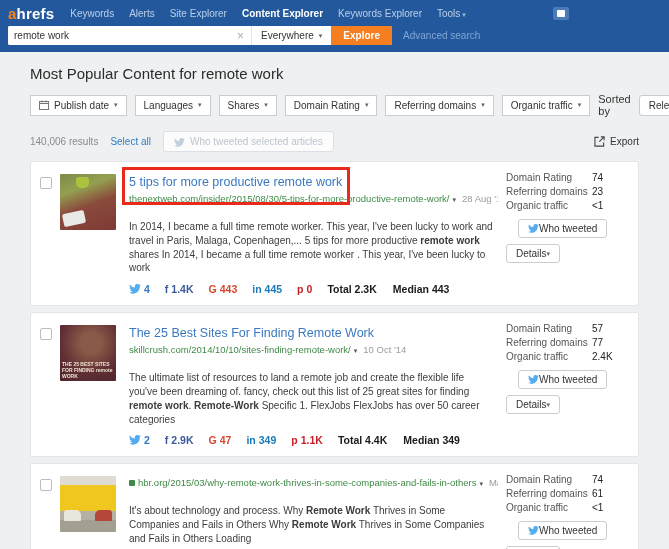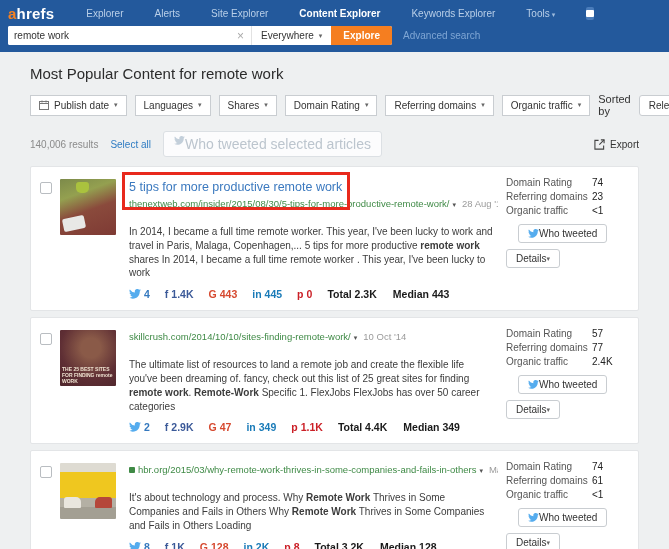--- a/index.html
+++ b/index.html
@@ -1,21 +1,21 @@
 <!DOCTYPE html>
 <html><head>
 <meta charset="utf-8">
 <style>
   * { box-sizing: border-box; margin: 0; padding: 0; }
   html,body { width:669px; height:549px; overflow:hidden; }
   body { font-family:"Liberation Sans", sans-serif; background:#eef0f1; color:#333; }
 
   
   .topbar { background:#23599c; padding:5px 8px 7px; }
-  .nav-row { display:flex; align-items:center; height:17px;gap:16px; }
+  .nav-row { display:flex; align-items:center; height:17px; }
   .logo { font-size:15px; font-weight:bold; letter-spacing:.2px; margin-right:16px; }
   .logo .a { color:#f68121; }
   .logo .rest { color:#fff; }
   .nav-item { font-size:10px; color:#b9cfe8; text-decoration:none; margin-right:15px; white-space:nowrap; }
   .nav-item.active { color:#fff; font-weight:bold; }
   .nav-item .chv { font-size:7px; color:#9dbbdd; margin-left:2px; }
   .device { margin-left:auto; margin-right:92px; width:16px; height:13px; background:#4a7cba; border-radius:2px; display:flex; align-items:center; justify-content:center; }
   .device i { display:block; width:8px; height:7px; background:#ffffff; border-radius:1px; }
 
   .search-row { display:flex; align-items:center; margin-top:4px; }
@@ -32,21 +32,21 @@
   .filters { display:flex; align-items:center; margin:11px 30px 0; }
   .fbtn { display:inline-flex; align-items:center; gap:5px; background:#fff; border:1px solid #c9cdd1; border-radius:0; padding:4px 8px; font-size:10px; color:#333; margin-right:8px; cursor:pointer; white-space:nowrap; }
   .fbtn .chv, .sort-btn .chv, .details .chv { font-size:7px; color:#666; }
   .sorted-by { margin-left:auto; font-size:11px; color:#333; margin-right:8px; }
   .sort-btn { display:inline-flex; align-items:center; gap:5px; background:#fff; border:1px solid #c9cdd1; border-radius:3px; padding:4px 9px; font-size:10px; color:#333; cursor:pointer; margin-right:0; }
 
   
   .results-bar { display:flex; align-items:center; margin:14px 30px 9px; }
   .rcount { font-size:10px; color:#8b8b8b; }
   .select-all { font-size:10px; color:#2f7cc3; margin-left:12px; text-decoration:none; }
-  .wt-disabled { display:inline-flex; align-items:flex-start; border:1px solid #dcе0e4; border:1px solid #dce0e4; background:#fcfcfd; border-radius:3px; padding:4px 10px; font-size:14px; color:#bcc5ce; margin-left:12px; }
+  .wt-disabled { display:inline-flex; align-items:flex-end; gap:5px; border:1px solid #dcе0e4; border:1px solid #dce0e4; background:#fcfcfd; border-radius:3px; padding:4px 10px; font-size:10px; color:#bcc5ce; margin-left:12px; }
   .export { margin-left:auto; display:inline-flex; gap:5px; font-size:10px; color:#333; text-decoration:none; }
 
   
   .rows { margin:0 30px; }
   .row { display:flex; background:#fff; border:1px solid #e3e5e7; border-radius:2px; margin-bottom:6px; padding:10px 10px 10px 6px; }
   .cb { width:12px; height:12px; flex:0 0 12px; border:1px solid #b9bdc1; border-radius:2px; background:#fff; margin:5px 8px 0 3px; cursor:pointer; }
   .thumb { width:56px; height:56px; flex:0 0 56px; margin:2px 13px 0 0; position:relative; overflow:hidden; background:#ddd; border-radius:1px; }
   .t1 { background:linear-gradient(160deg,#7c8a4a 0%,#94a050 28%,#8a4a3c 55%,#7e3a34 100%); }
   .t1::before { content:''; position:absolute; left:16px; top:3px; width:13px; height:11px; background:#aac23e; border-radius:3px 3px 5px 5px; }
   .t1::after { content:''; position:absolute; left:3px; bottom:5px; width:22px; height:13px; background:#e8e8e6; border-radius:2px; transform:rotate(-12deg); }
@@ -84,21 +84,21 @@
   .btn-sm { display:inline-flex; align-items:center; background:#fff; border:1px solid #c9cdd1; border-radius:3px; padding:3px 9px; font-size:10px; color:#333; cursor:pointer; }
   .who-tw { margin:5px 0 0 12px; }
   .details { margin:6px 0 0 0; }
 </style>
 </head>
 <body>
 
 <div class="topbar">
   <div class="nav-row">
     <span class="logo"><span class="a">a</span><span class="rest">hrefs</span></span>
-    <a class="nav-item">Explorer</a>
+    <a class="nav-item">Keywords</a>
     <a class="nav-item">Alerts</a>
     <a class="nav-item">Site Explorer</a>
     <a class="nav-item active">Content Explorer</a>
     <a class="nav-item">Keywords Explorer</a>
     <a class="nav-item"><span>Tools</span><span class="chv">▾</span></a>
     <span class="device">
         <i></i>
       </span>
   </div>
   <div class="search-row">
@@ -235,20 +235,23 @@
             <span>Details</span>
             <span class="chv">▾</span>
           </span></div>
     </div>
   </div>
 
   <div class="row">
     <div class="cb"></div>
     <div class="thumb t2"></div>
     <div class="main">
+      <div class="title-wrap">
+        <a class="title">The 25 Best Sites For Finding Remote Work</a>
+      </div>
       <div class="urlline">
         <a class="url">skillcrush.com/2014/10/10/sites-finding-remote-work/</a><span class="ucaret">▾</span><span class="rdate">10 Oct '14</span>
       </div>
       <div class="desc"><span>The ultimate list of resources to land a remote job and create the flexible life you've been dreaming of. fancy, check out this list of 25 great sites for finding </span><b>remote work</b><span>. </span><b>Remote-Work</b><span> Specific 1. FlexJobs FlexJobs has over 50 career categories</span></div>
       <div class="social">
         <span class="soc">
             <svg width="12" height="10" viewBox="0 0 24 20">
               <path fill="#55acee" d="M24 2.4c-.9.4-1.8.7-2.8.8 1-.6 1.8-1.6 2.1-2.7-.9.6-2 1-3.1 1.2A4.9 4.9 0 0 0 11.7 6c0 .4 0 .8.1 1.1A13.9 13.9 0 0 1 1.7.9a4.9 4.9 0 0 0 1.5 6.5c-.8 0-1.6-.2-2.2-.6v.1c0 2.4 1.7 4.4 3.9 4.8a4.9 4.9 0 0 1-2.2.1 4.9 4.9 0 0 0 4.6 3.4A9.9 9.9 0 0 1 0 17.2a13.9 13.9 0 0 0 7.5 2.2c9.1 0 14-7.5 14-14v-.6c1-.7 1.8-1.6 2.5-2.4z"></path>
             </svg>
             <b class="c-tw">2</b>

